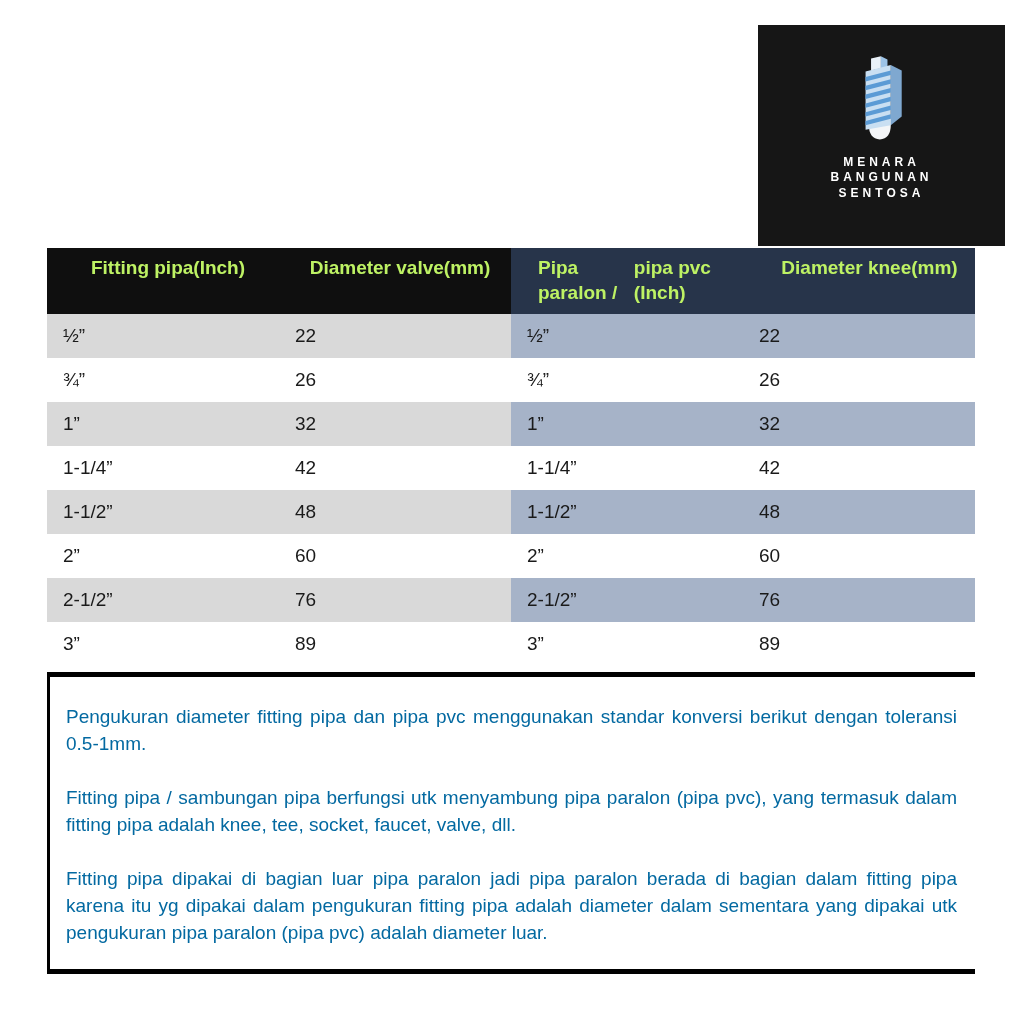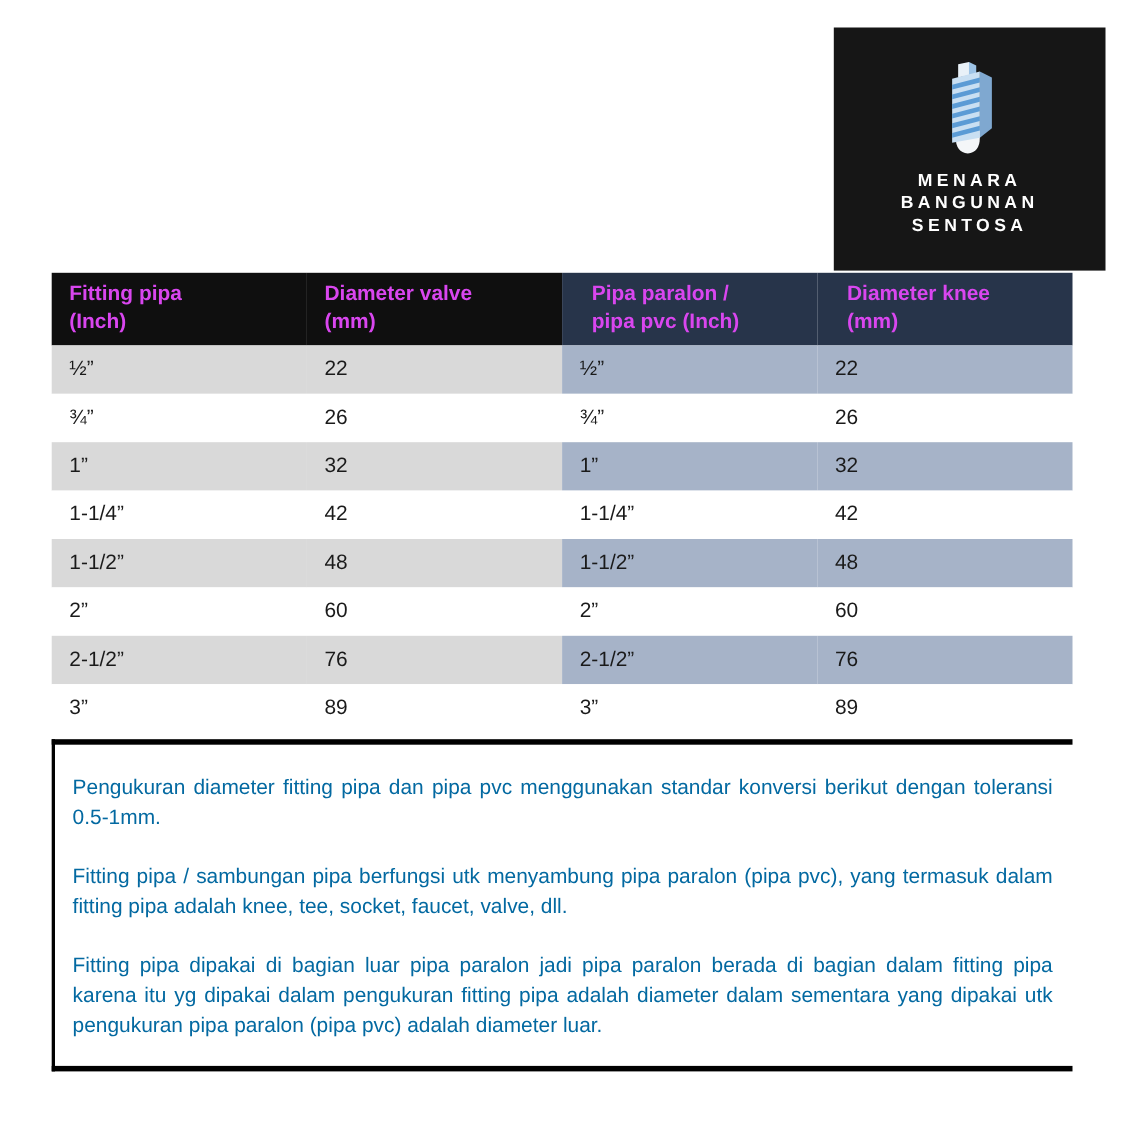--- a/index.html
+++ b/index.html
@@ -21,45 +21,45 @@
     background: #161616;
     display: flex; flex-direction: column;
     align-items: center; justify-content: flex-start;
     padding-top: 28px;
   }
   .logo svg { display: block; }
   .brand {
     margin-top: 10px;
     color: #ffffff;
     font-weight: 700;
-    font-size: 16px;
+    font-size: 12px;
     letter-spacing: 4px;
     line-height: 1.28;
     text-align: center;
     white-space: nowrap;
   }
 
   
   .size-table {
     position: absolute;
     left: 47px; top: 248px;
     width: 928px;
   }
   .thead {
     display: grid;
     grid-template-columns: repeat(4, 1fr);
     height: 66px;
   }
   .th {
-    color: #d946ef;
+    color: #bef264;
     font-weight: 700;
     font-size: 19px;
     line-height: 1.3;
     padding: 8px 6px 8px 16px;
-    display: flex; flex-direction: column; justify-content: center;
+    display: flex; justify-content: center;
   }
   .th.left-half  { background: #0f0f0f; }
   .th.right-half { background: #27344a; padding-left: 27px; }
 
   .trow {
     display: grid;
     grid-template-columns: repeat(4, 1fr);
     height: 44px;
   }
   .td {

